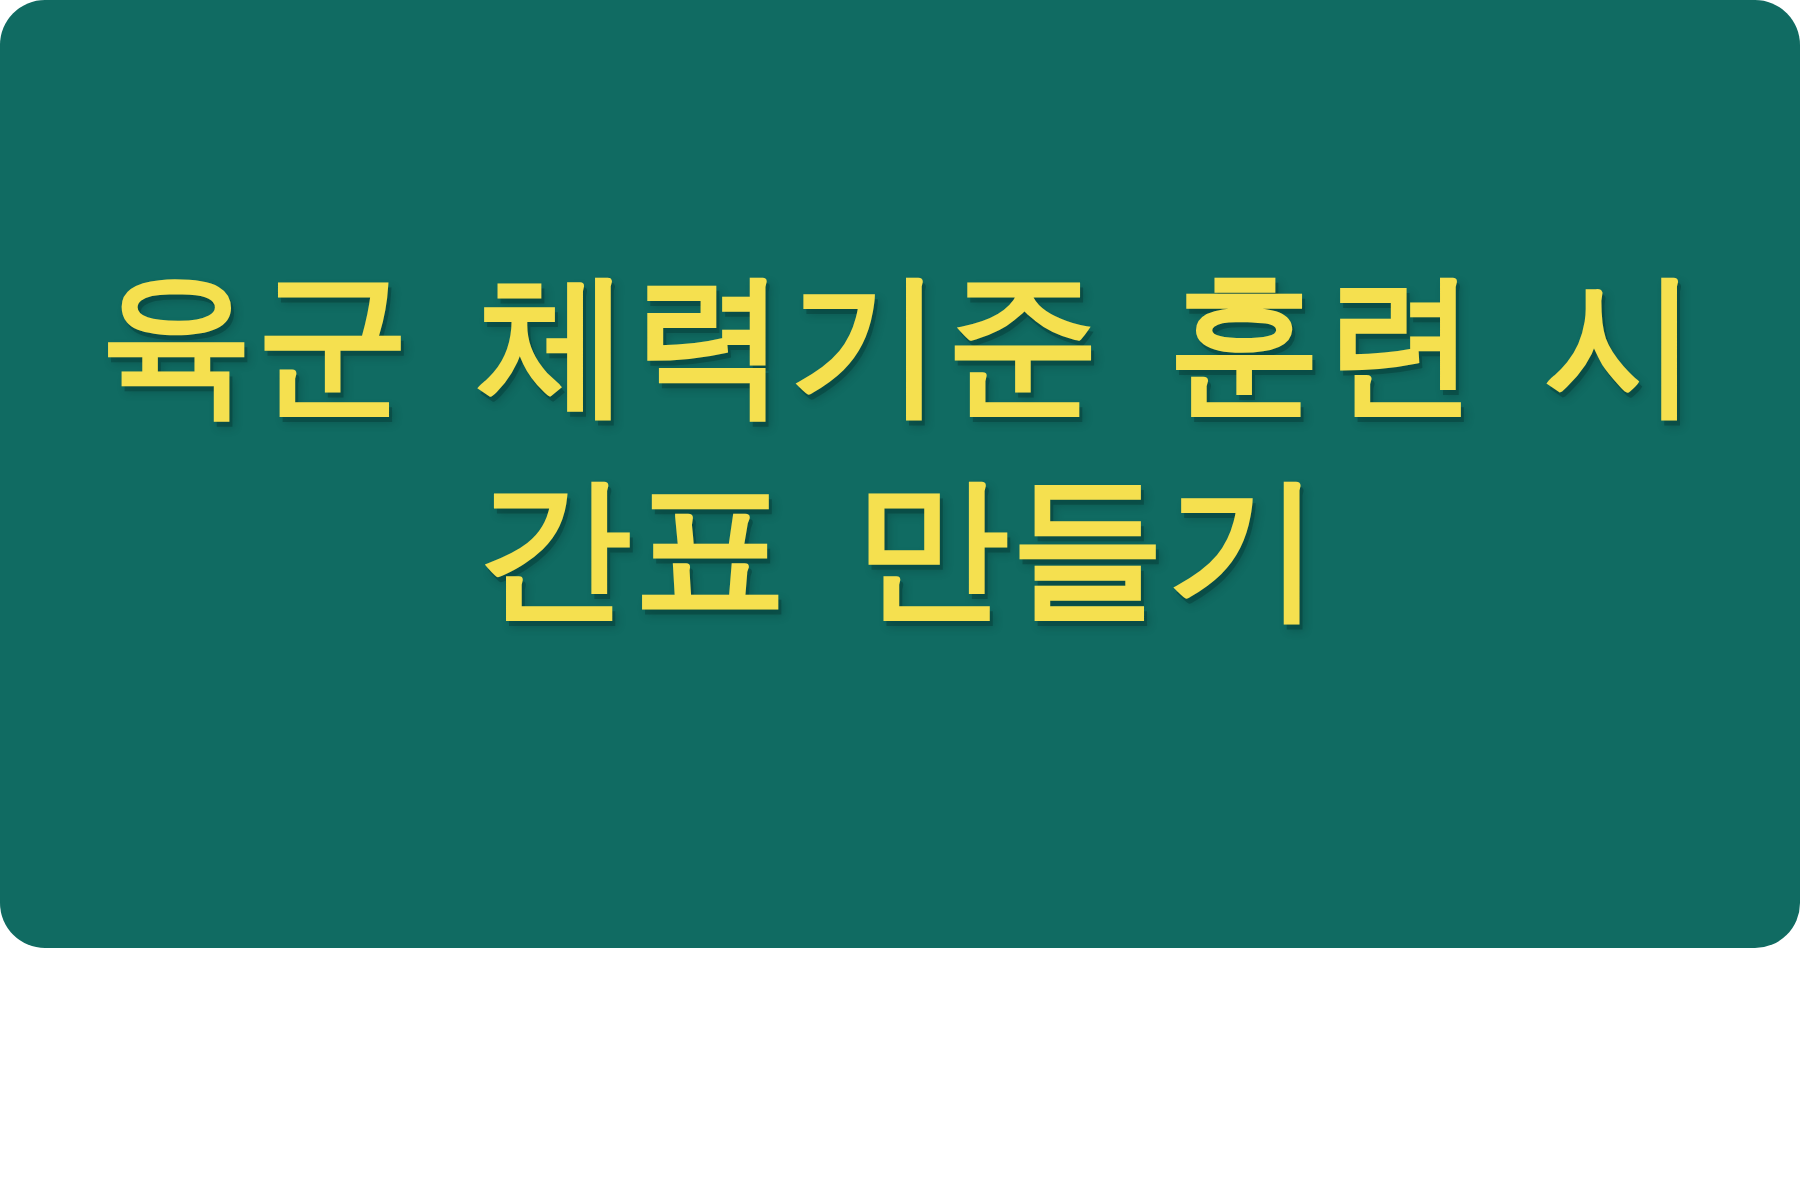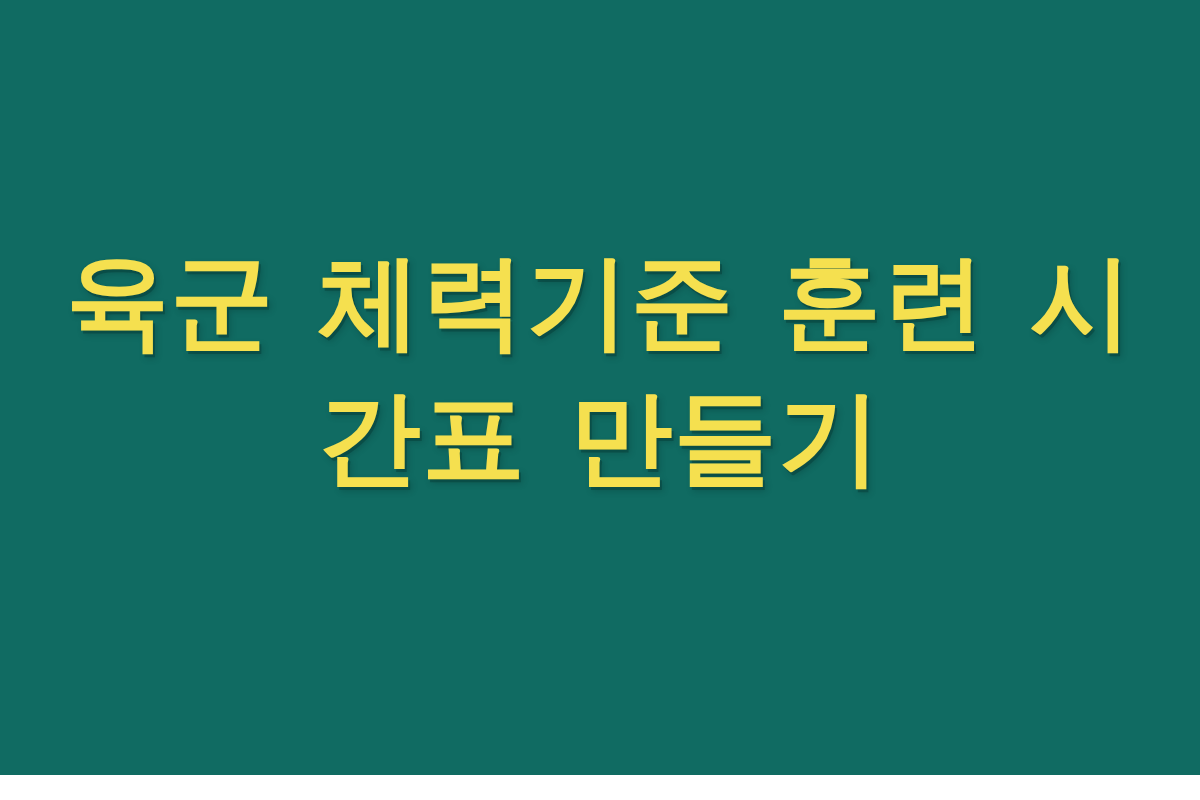--- a/index.html
+++ b/index.html
@@ -12,25 +12,26 @@
     width: 1200px;
     height: 800px;
     overflow: hidden;
     font-family: "Liberation Sans", "DejaVu Sans", sans-serif;
   }
 
   
   #thumbnail-canvas {
     position: relative;
     width: 1200px;
-    height: 775px;
+    height: 632px;
     background: #106B62;
     display: flex;
     align-items: center;
     box-sizing: border-box;
+    border-radius: 30px;
   }
 
   
   #title-block {
     width: 1080px;
     margin: 0 auto;
     
     transform: translateY(-18px);
     text-align: center;
   }

